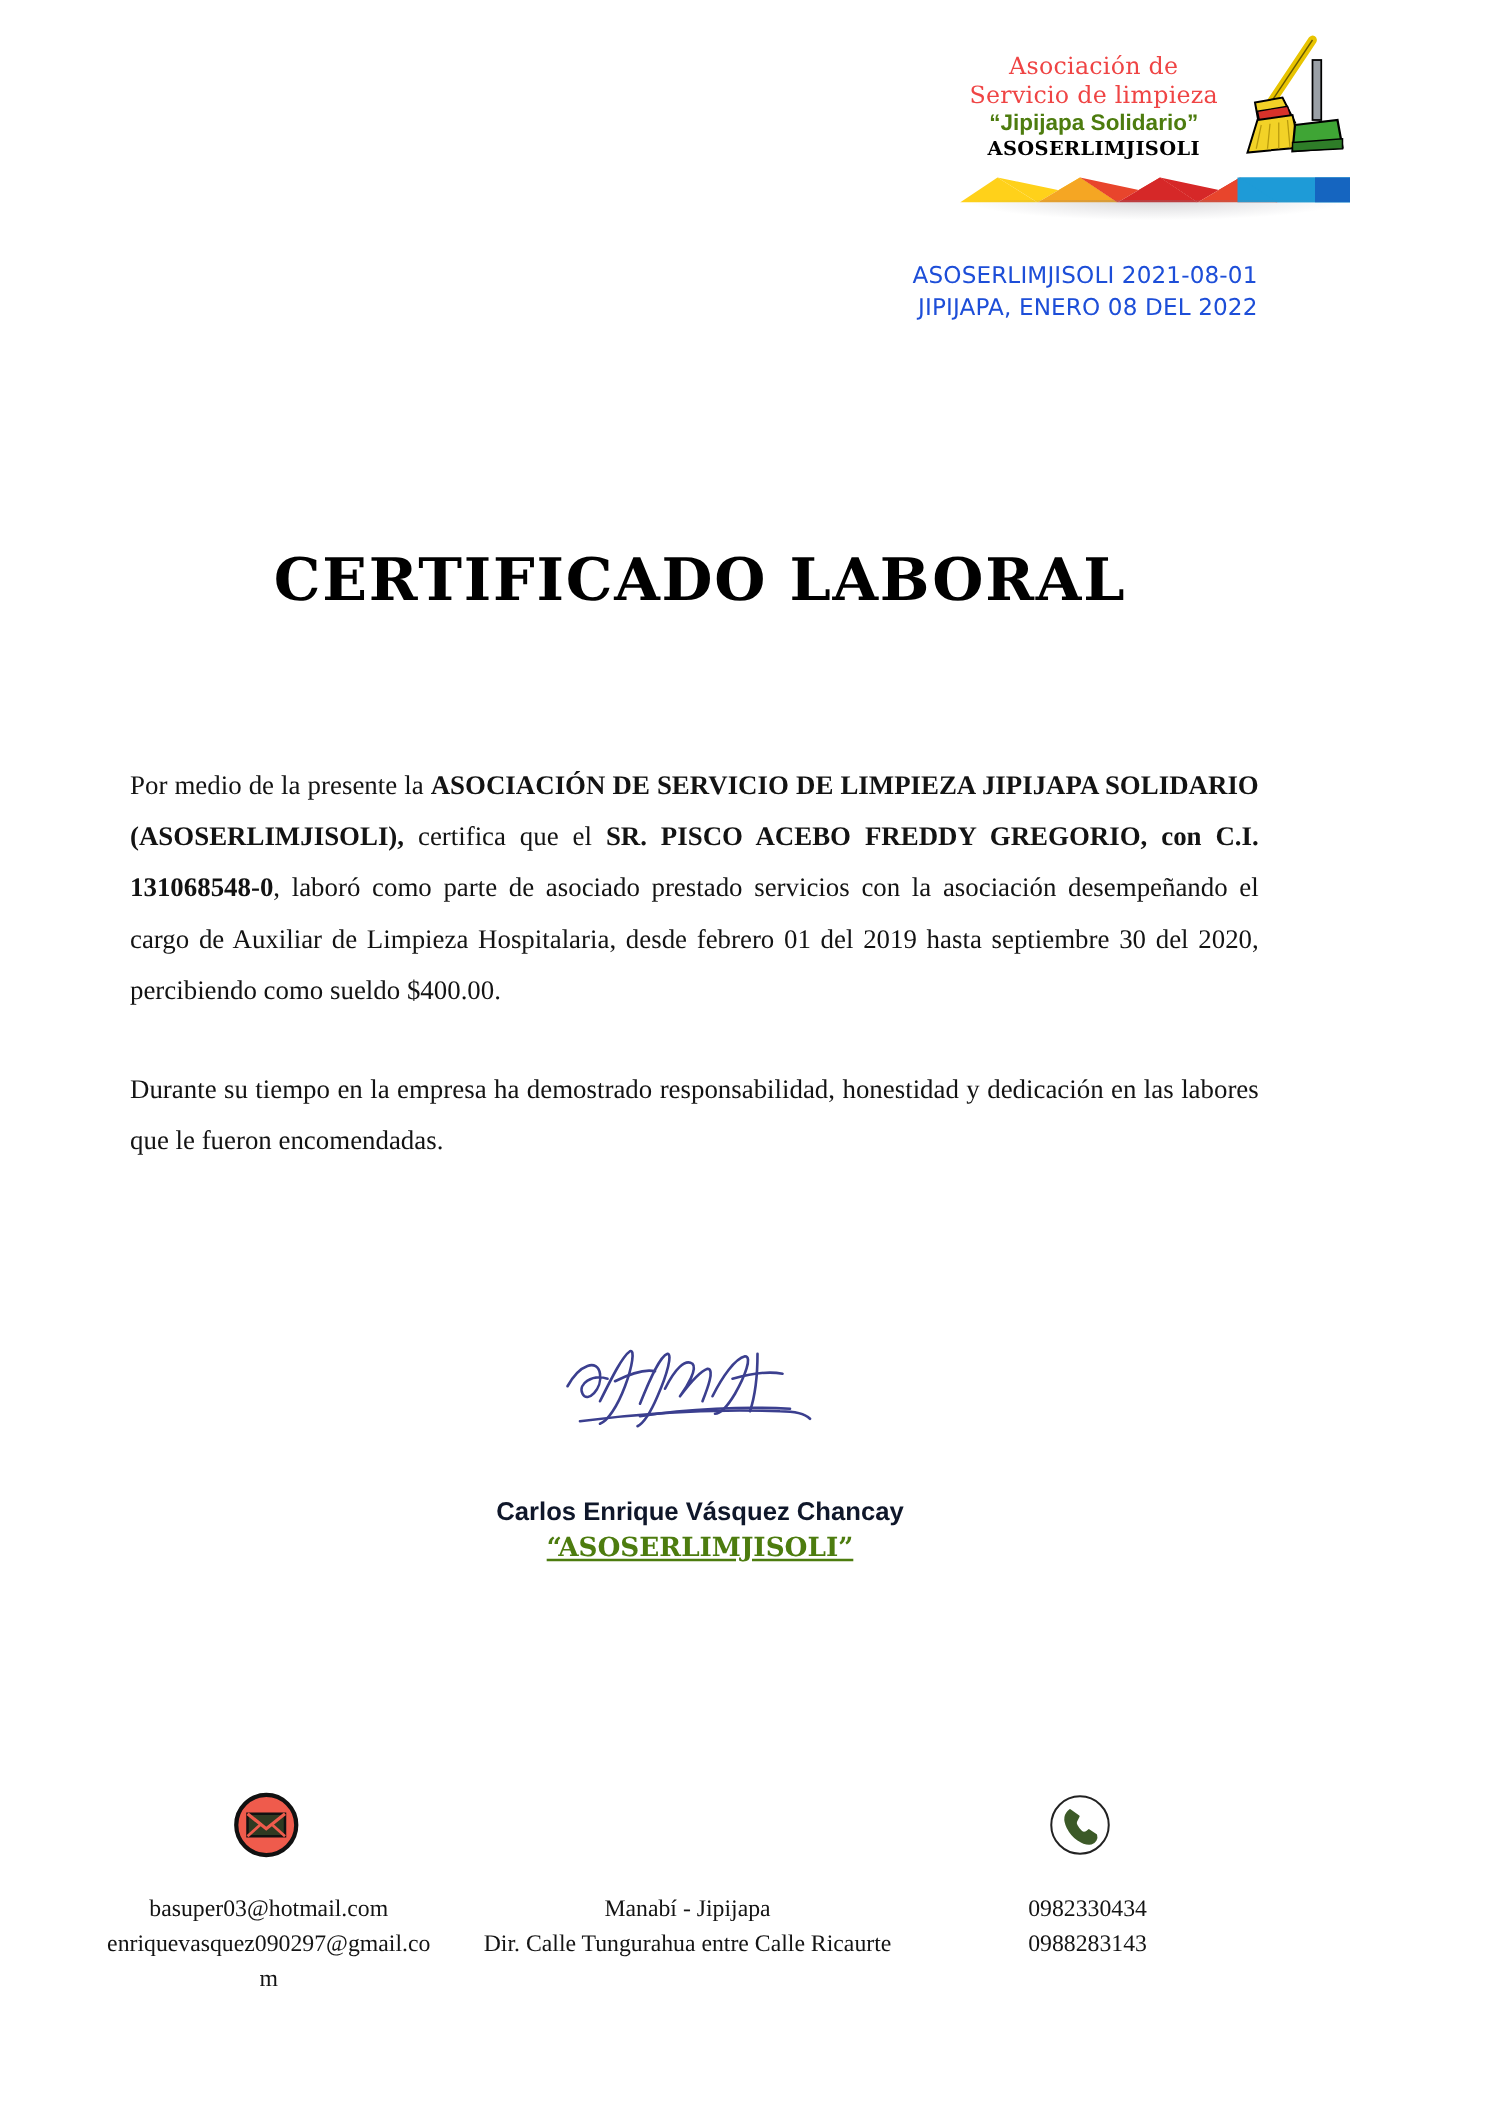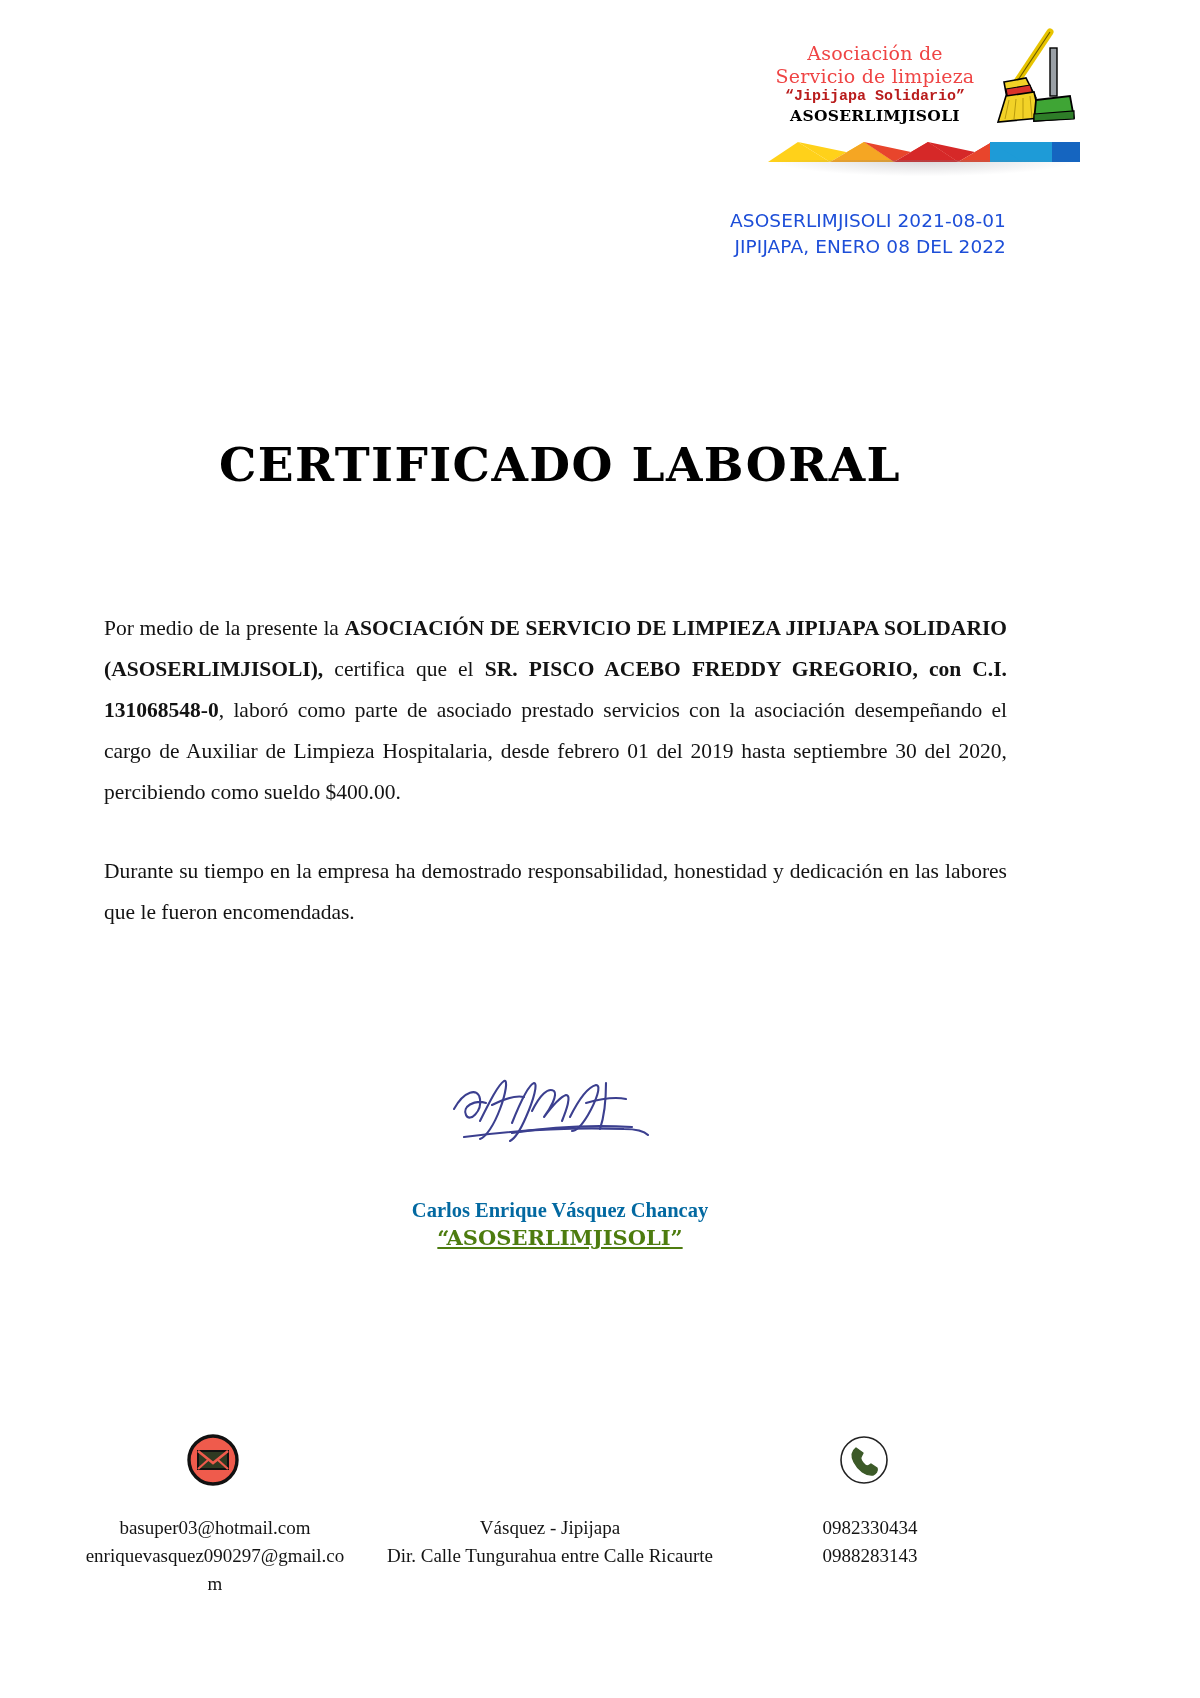--- a/index.html
+++ b/index.html
@@ -42,24 +42,24 @@
   .logo-text .l1,
   .logo-text .l2 {
     font-family: "DejaVu Serif", serif;
     font-size: 19px;
     font-weight: 400;
     color: #ef4444;
     letter-spacing: 0.2px;
     white-space: nowrap;
   }
   .logo-text .l3 {
-    font-family: Liberation Mono, monospace;
-    font-size: 15px;
-    font-weight: 700;
-    color: #b91c1c;
+    font-family: Liberation Sans, sans-serif;
+    font-size: 18px;
+    font-weight: 700;
+    color: #4d7c0f;
     white-space: nowrap;
   }
   .logo-text .l4 {
     font-family: "DejaVu Serif", serif;
     font-size: 15.5px;
     font-weight: 700;
     color: #000000;
     letter-spacing: 0.3px;
     white-space: nowrap;
     text-align: center;
@@ -145,24 +145,24 @@
   }
   .sign-block {
     position: absolute;
     top: 1196px;
     left: 0;
     width: 1120px;
     text-align: center;
     line-height: 28px;
   }
   .sign-block .sb-name {
-    font-family: Liberation Serif, serif;
+    font-family: Liberation Sans, sans-serif;
     font-size: 20.5px;
     font-weight: 700;
-    color: #0369a1;
+    color: #0f172a;
   }
   .sign-block .sb-role {
     font-family: "DejaVu Serif", serif;
     font-size: 20.5px;
     font-weight: 700;
     color: #111111;
   }
   .sign-block .sb-org {
     font-family: "DejaVu Serif", serif;
     font-size: 21px;
@@ -329,21 +329,21 @@
     </svg>
   </div>
 
   <div class="foot-col foot-emails">
     <div>basuper03@hotmail.com</div>
     <div>enriquevasquez090297@gmail.co</div>
     <div>m</div>
   </div>
 
   <div class="foot-col foot-address">
-    <div>Vásquez - Jipijapa</div>
+    <div>Manabí - Jipijapa</div>
     <div>Dir. Calle Tungurahua entre Calle Ricaurte</div>
   </div>
 
   <div class="foot-col foot-phones">
     <div>0982330434</div>
     <div>0988283143</div>
   </div>
 </div>
 
 </body></html>

